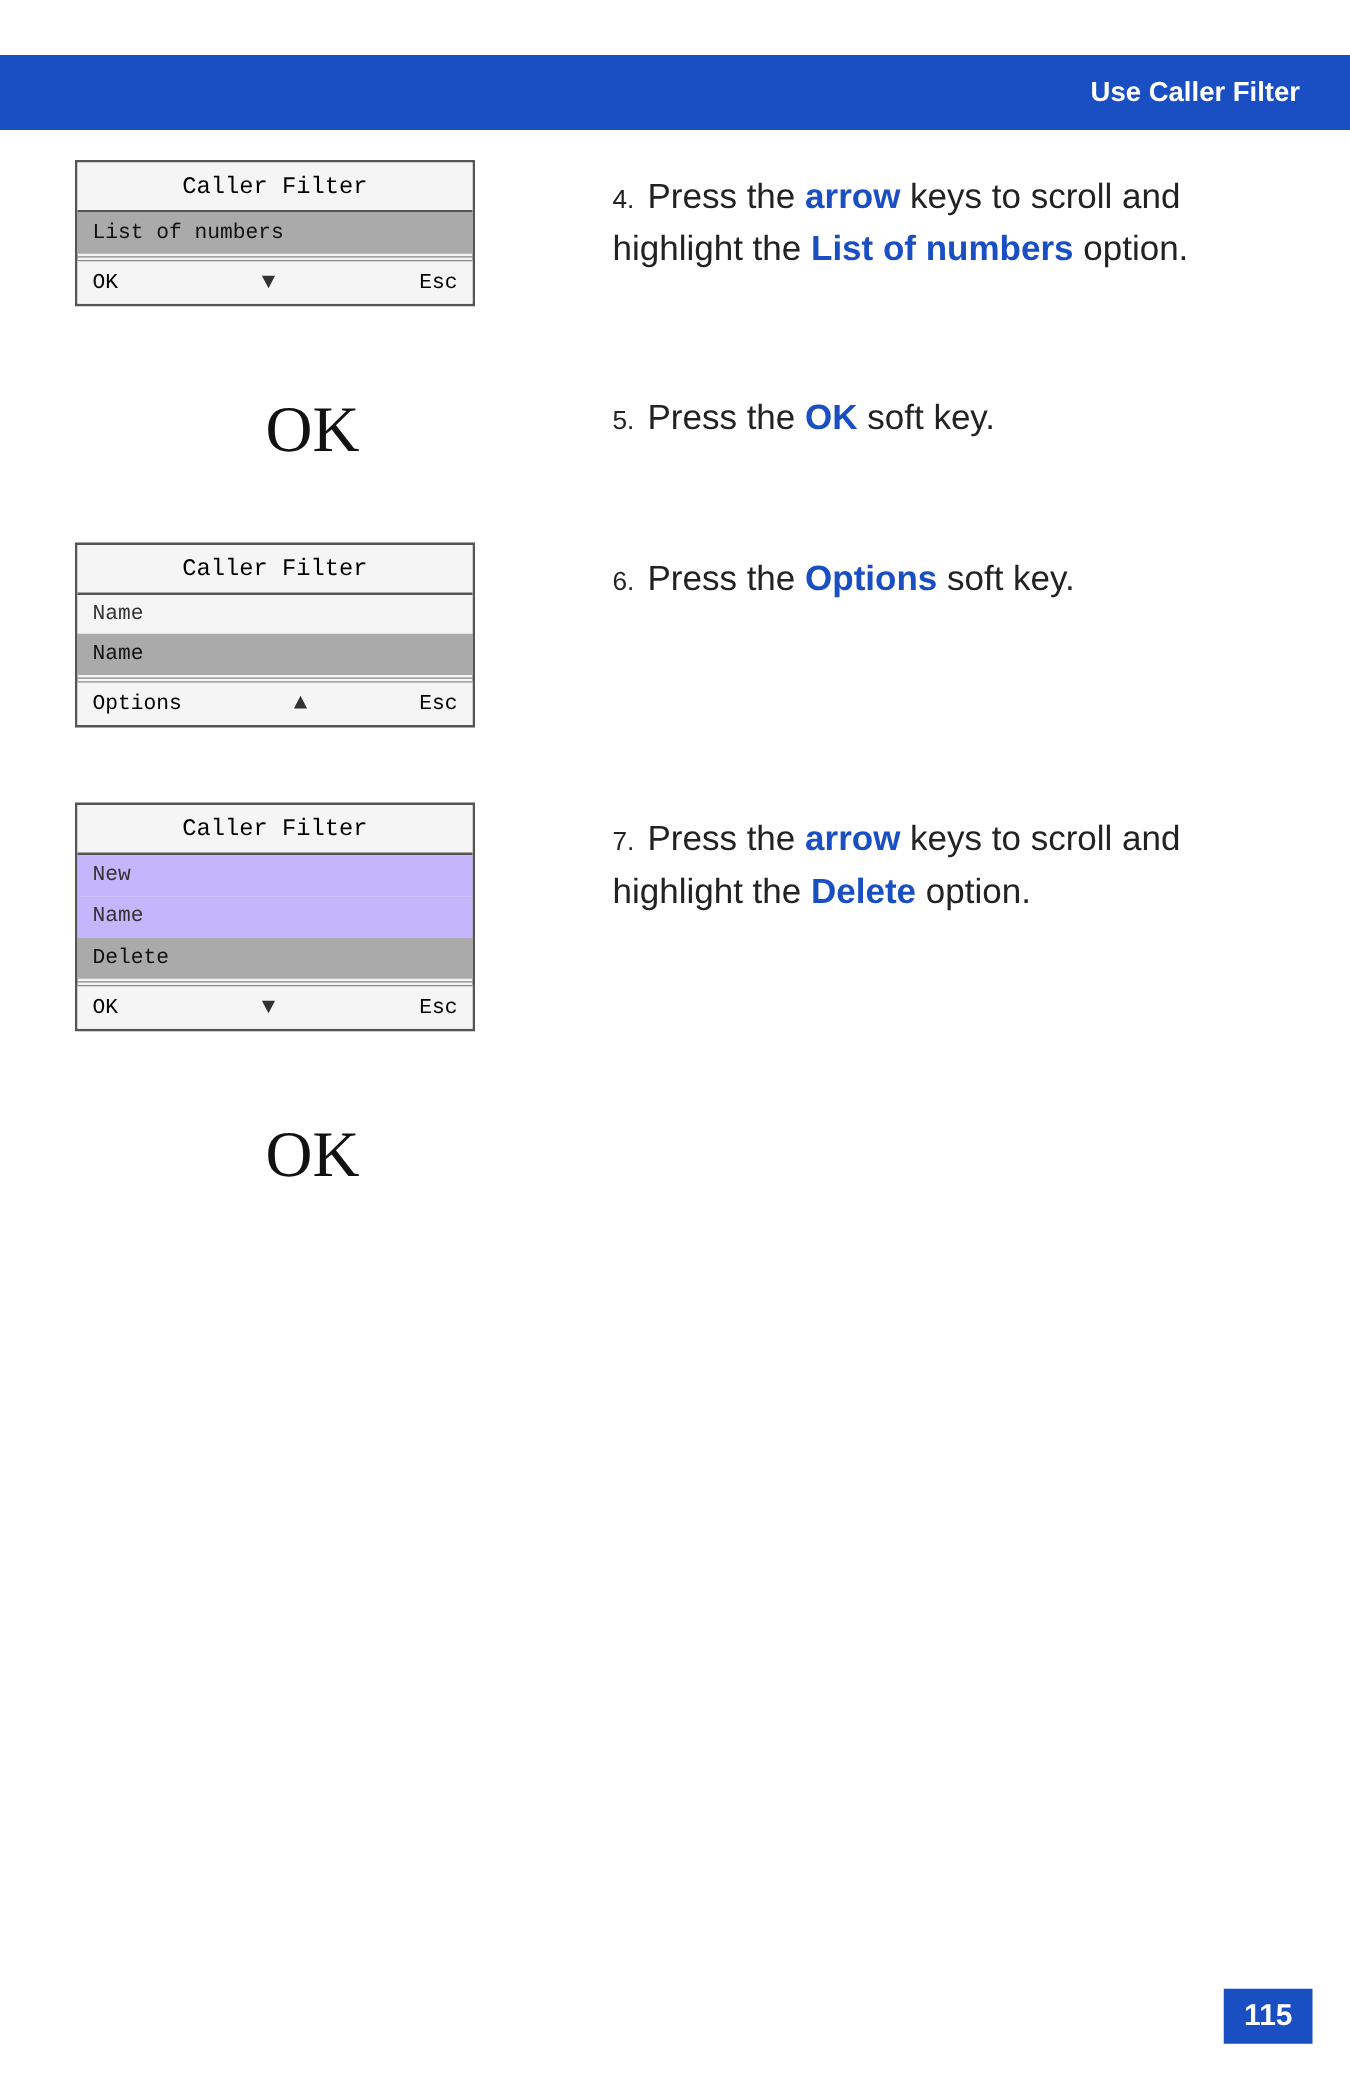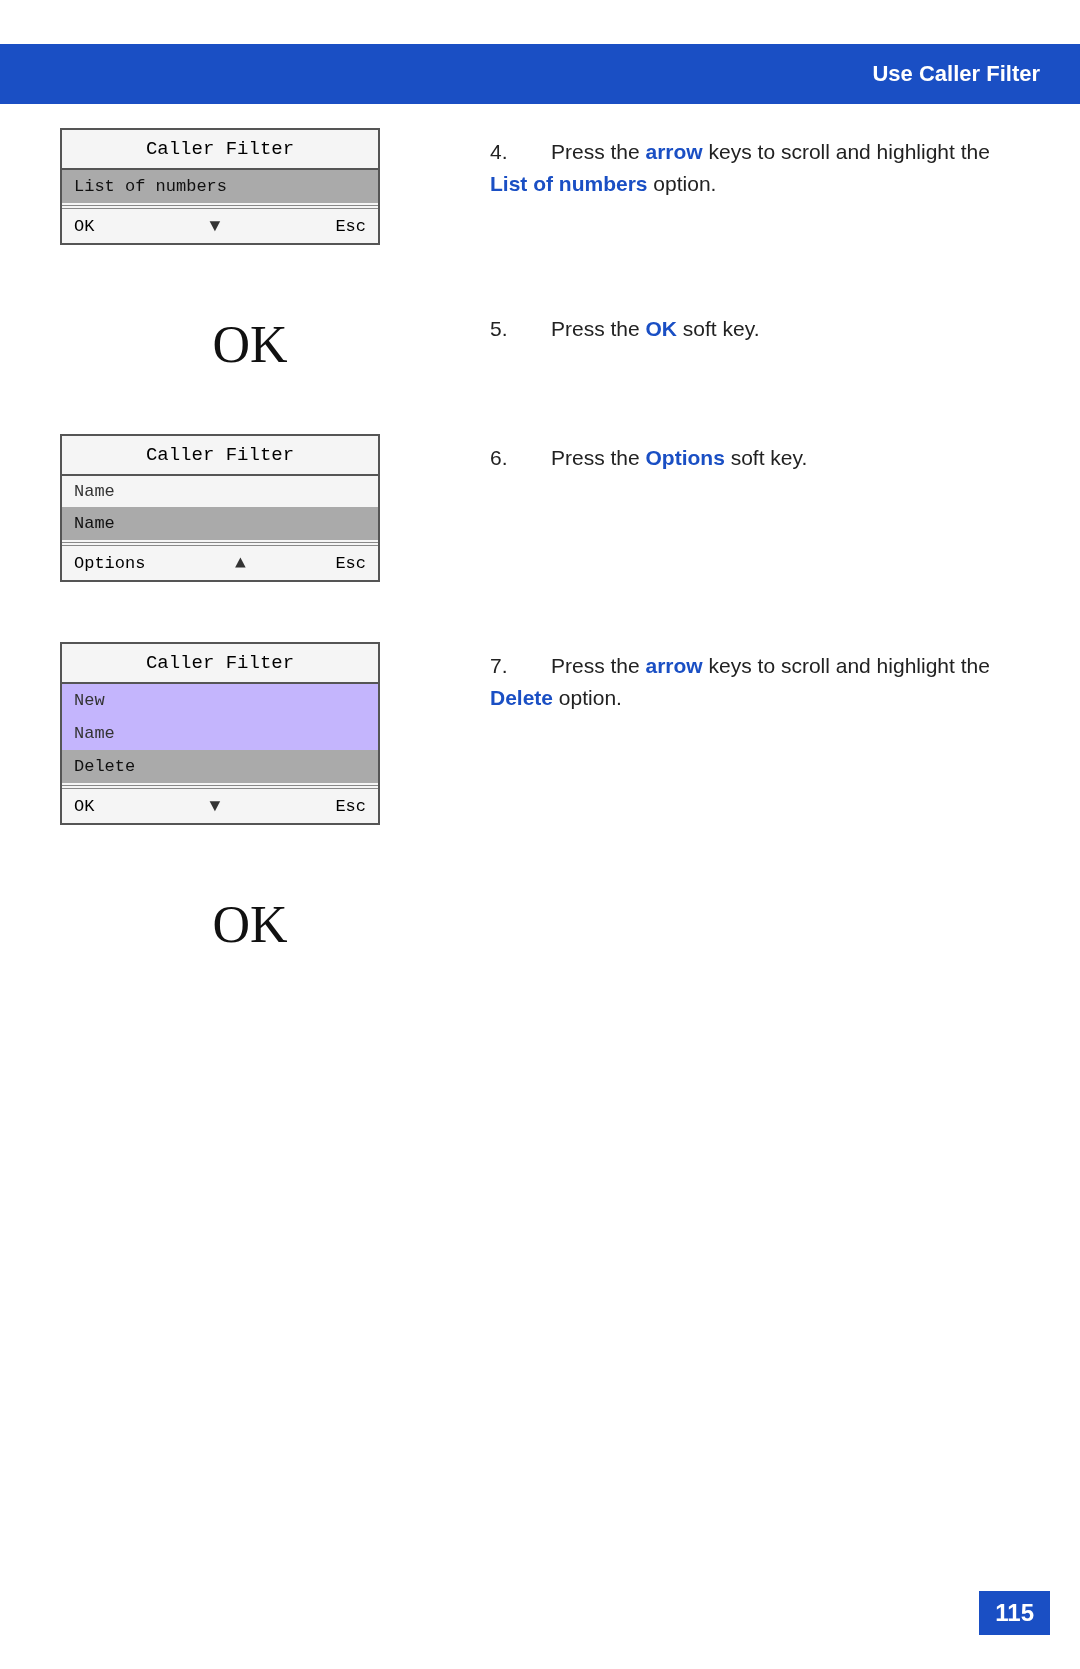--- a/index.html
+++ b/index.html
@@ -122,24 +122,23 @@
       font-family: 'Times New Roman', Times, serif;
       font-size: 52px;
       color: #111;
       width: 380px;
       text-align: center;
       padding-top: 10px;
     }
 
     
     .step-text {
-      font-size: 21px;
+      font-size: 28px;
       color: #222;
       line-height: 1.5;
-      margin-left: 33px;
     }
 
     .step-num {
       font-size: 21px;
       color: #222;
       margin-right: 6px;
     }
 
     .highlight-blue {
       color: #1a4fc4;

